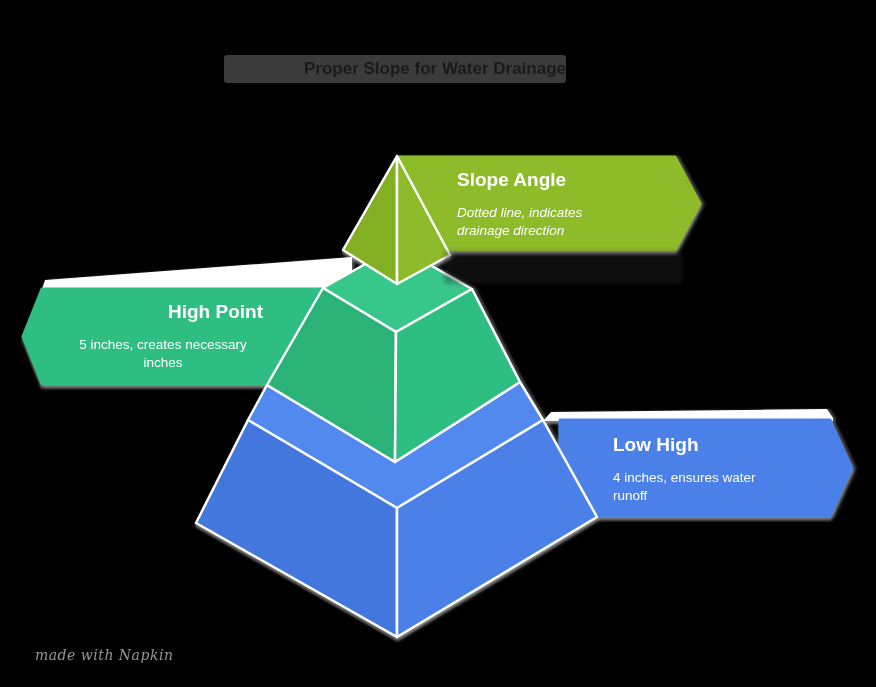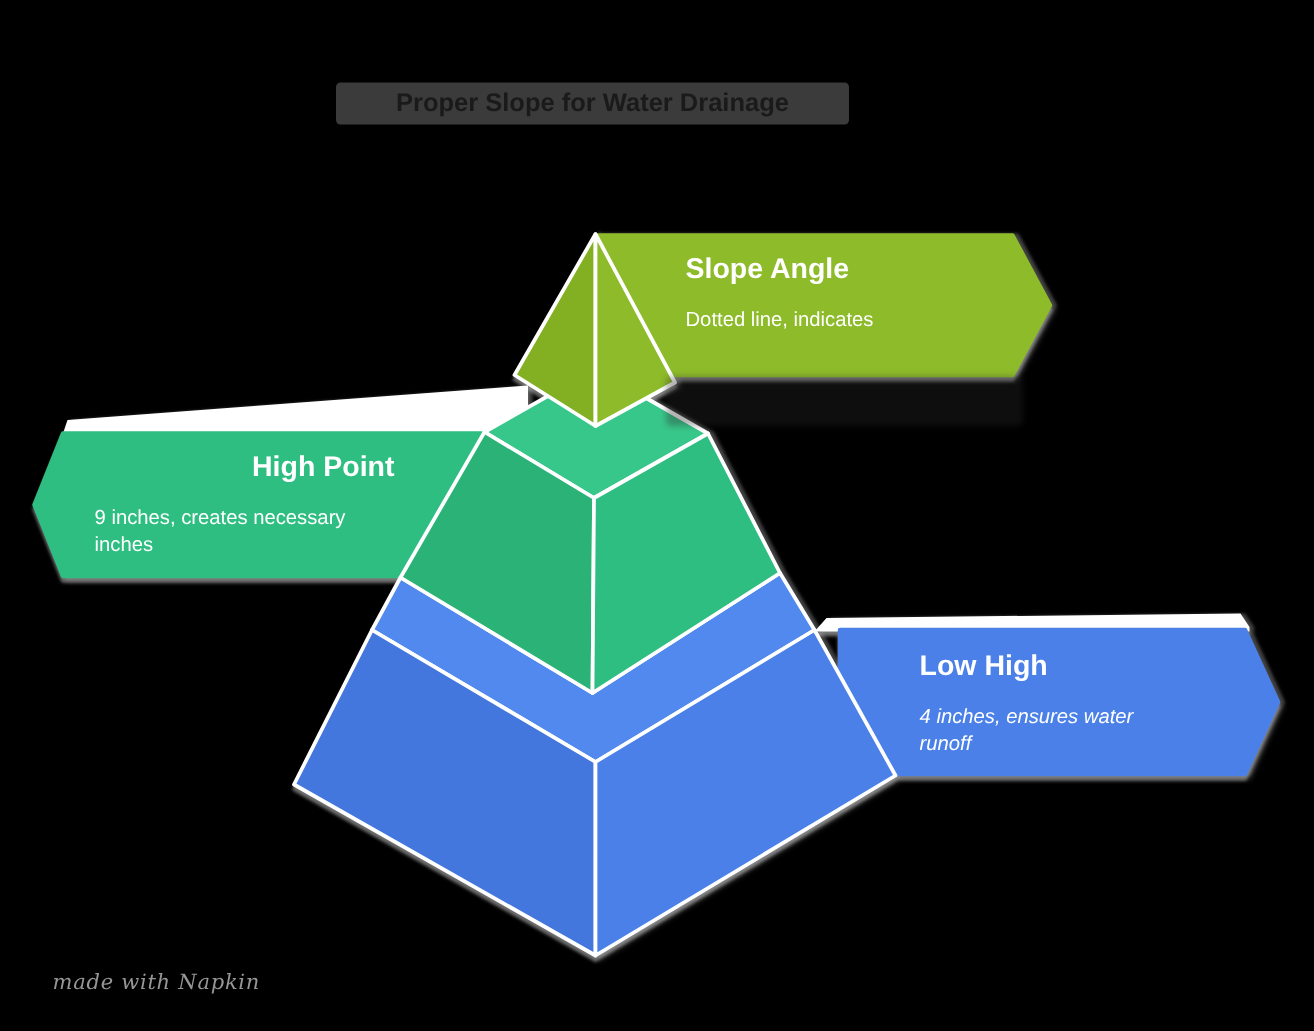--- a/index.html
+++ b/index.html
@@ -8,30 +8,30 @@
     font-family:"Liberation Sans",sans-serif;
   }
   .stage svg{position:absolute;left:0;top:0;
     filter:drop-shadow(0px 3px 1px rgba(220,220,220,.45)) drop-shadow(3px 0px 1px rgba(215,215,215,.30));
   }
   .edge{stroke:#ffffff;stroke-width:2.5;stroke-linejoin:round;}
   .ribbon{stroke-linejoin:round;stroke-width:3;}
   .title-bar{
     position:absolute;left:224px;top:55px;width:342px;height:28px;
     background:#3b3b3b;border-radius:3px;
-    color:#1a1a1a;font-weight:bold;font-size:17px;line-height:28px;text-align:center;
+    color:#1a1a1a;font-weight:bold;font-size:17px;line-height:28px;text-align:right;
     overflow:hidden;white-space:nowrap;
   }
   .ghost{
     position:absolute;left:444px;top:251px;width:238px;height:33px;
     background:#2a2a2a;opacity:.35;filter:blur(2px);border-radius:3px;
   }
   .lbl-title{position:absolute;color:#fff;font-weight:bold;font-size:19px;white-space:nowrap;}
   .lbl-desc{position:absolute;color:#fff;font-size:13.5px;line-height:18px;}
-  .ta-r{text-align:left;}
+  .ta-r{text-align:center;}
   .watermark{
     position:absolute;left:22px;top:647px;color:#969696;
     font-family:"DejaVu Serif",serif;font-style:italic;font-size:14px;
     letter-spacing:.5px;filter:blur(.4px);white-space:nowrap;margin-left:13px;
   }
 </style>
 </head>
 <body>
 
 <div class="stage">
@@ -56,31 +56,32 @@
     <polygon class="edge" points="323,288 396,332 395,462 267,385" fill="#2bb377"></polygon>
     <polygon class="edge" points="472,289 396,332 395,462 520,382" fill="#2fbe81"></polygon>
 
     <polygon class="edge" points="397,156 343,250 397,284" fill="#83b022"></polygon>
     <polygon class="edge" points="397,156 450,255 397,284" fill="#8dbb29"></polygon>
   </svg>
 
   <div class="ghost"></div>
 
   <div class="lbl-title" style="left:457px;top:169px;">Slope Angle</div>
-  <div class="lbl-desc" style="left:457px;top:204px;width:170px;">
+  <div class="lbl-desc" style="left:457px;top:204px;width:170px;font-style:italic;">
     <div>Dotted line, indicates</div>
+    <div>drainage direction</div>
   </div>
 
   <div class="lbl-title ta-r" style="right:613px;top:301px;">High Point</div>
   <div class="lbl-desc ta-r" style="right:613px;top:336px;width:200px;">
-    <div>9 inches, creates necessary</div>
+    <div>5 inches, creates necessary</div>
     <div>inches</div>
   </div>
 
   <div class="lbl-title" style="left:613px;top:434px;">Low High</div>
-  <div class="lbl-desc" style="left:613px;top:469px;width:180px;font-style:italic;">
+  <div class="lbl-desc" style="left:613px;top:469px;width:180px;">
     <div>4 inches, ensures water</div>
     <div>runoff</div>
   </div>
 
   <div class="watermark">made with Napkin</div>
 
 </div>
 
 </body></html>

